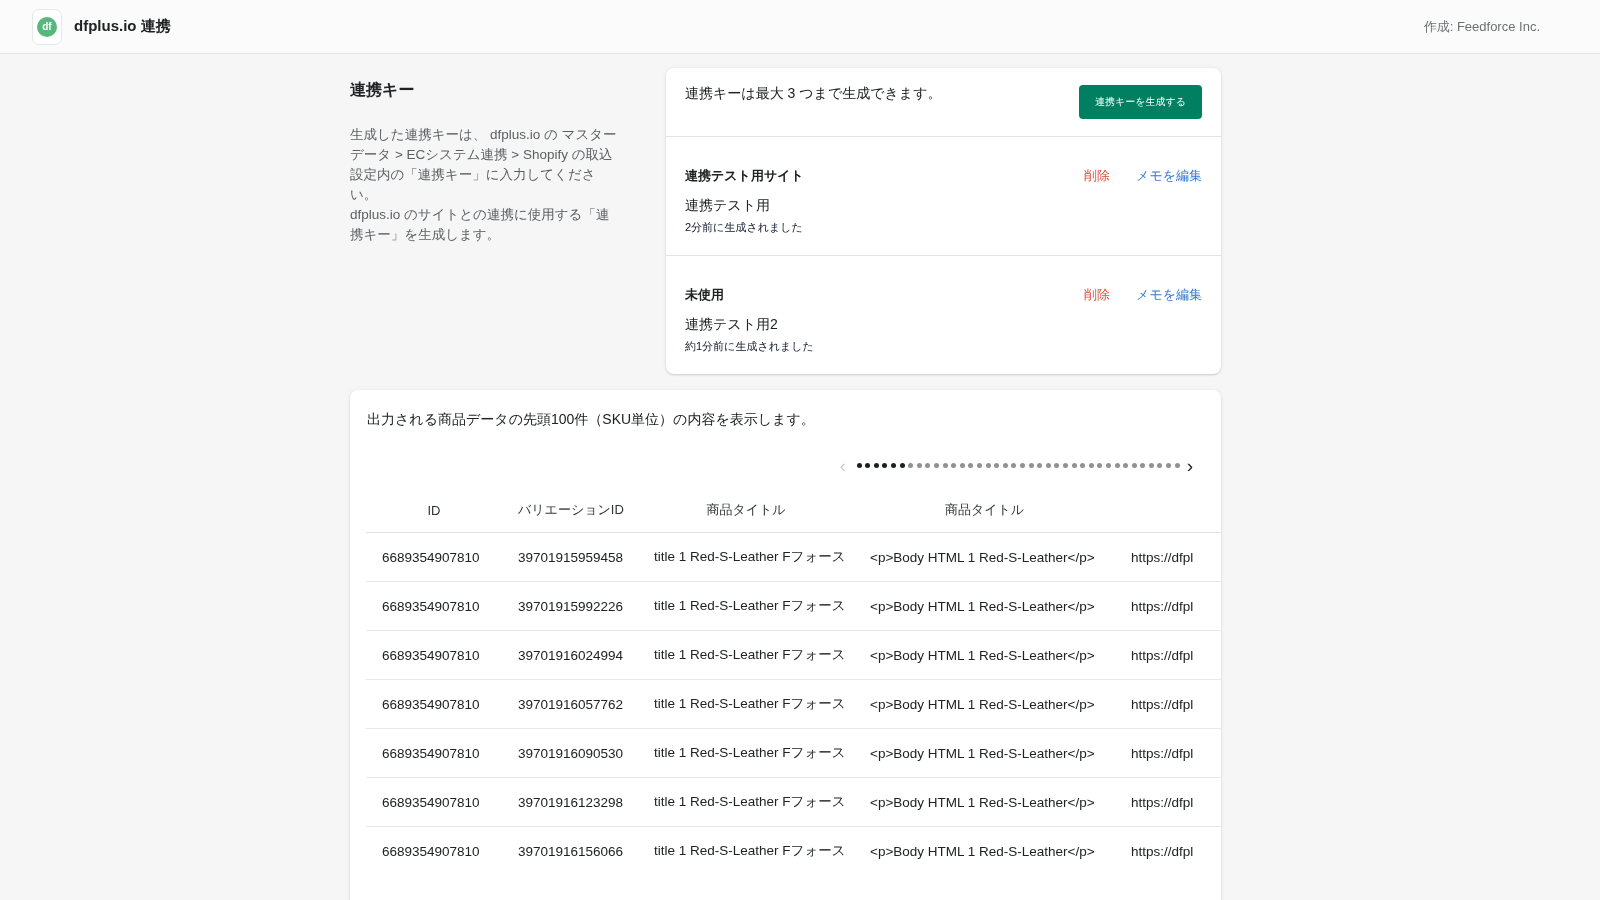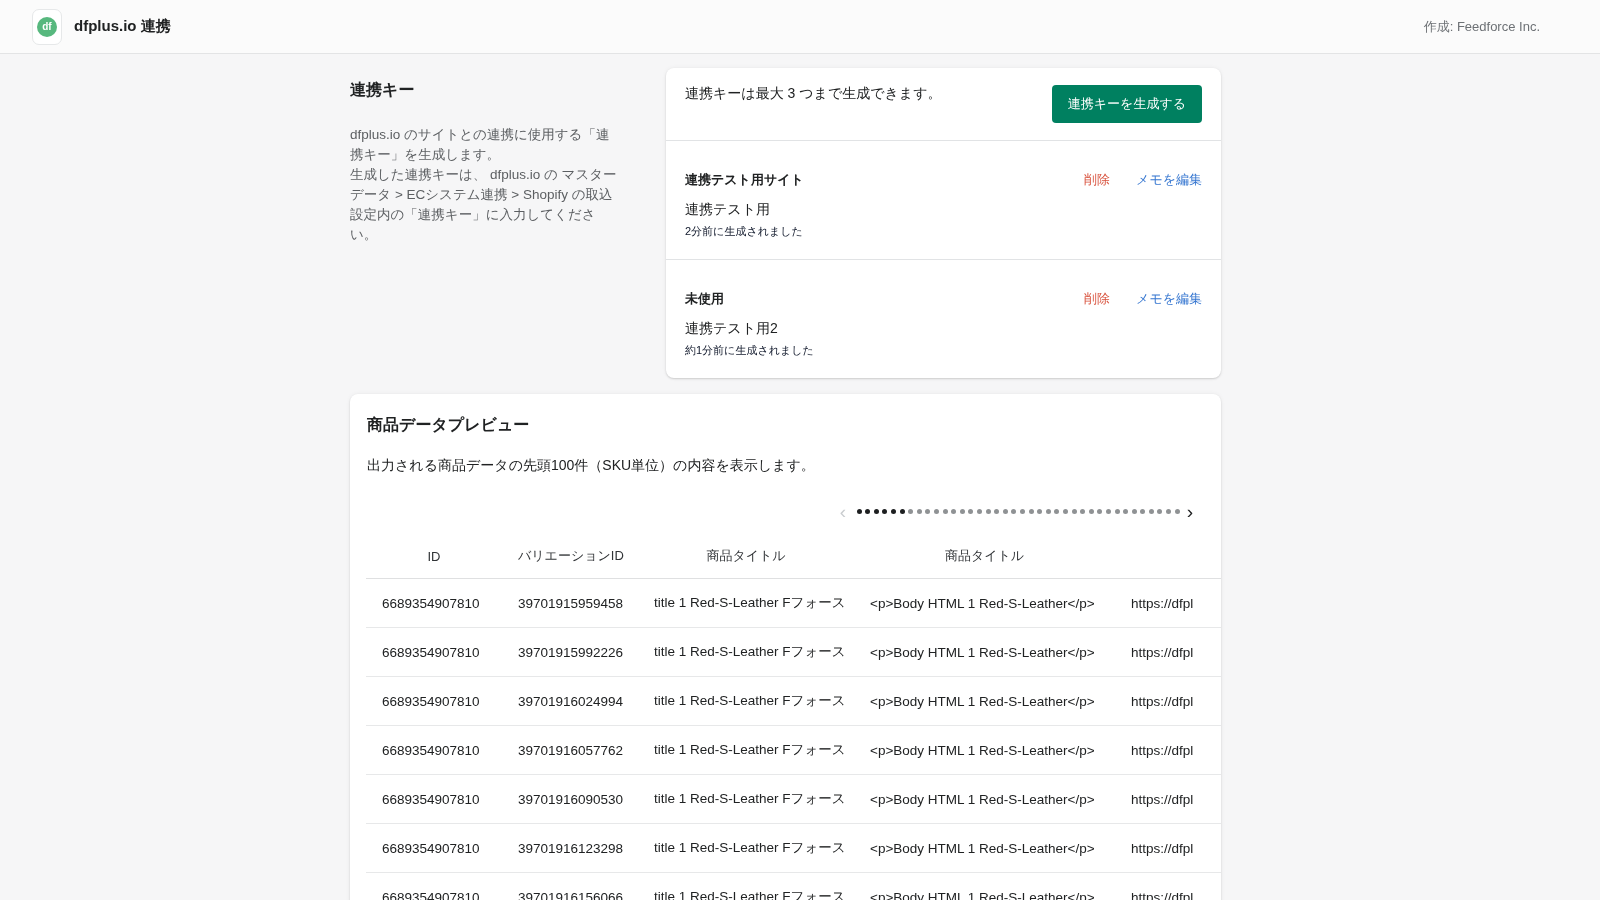--- a/index.html
+++ b/index.html
@@ -44,21 +44,21 @@
   }
 
   
   .card-header {
     display:flex; align-items:flex-start; justify-content:space-between;
     padding:17px 19px;
   }
   .limit-note { font-size:14px; color:#202223; }
   .btn-primary {
     background:#008060; color:#ffffff; border:none; border-radius:4px;
-    padding:10px 16px; font-size:13px; font-weight:500; cursor:pointer;
+    padding:10px 16px; font-size:10px; font-weight:500; cursor:pointer;
     font-family:Liberation Serif, serif;
   }
   .key-item { border-top:1px solid #e1e3e5; padding:30px 19px 20px; }
   .key-item-top { display:flex; align-items:center; justify-content:space-between; margin-bottom:12px; }
   .key-name { font-size:13px; font-weight:700; color:#202223; }
   .key-actions { display:flex; gap:26px; }
   .link-delete { font-size:13px; color:#d8513c; text-decoration:none; cursor:pointer; }
   .link-edit   { font-size:13px; color:#3576d0; text-decoration:none; cursor:pointer; }
   .key-memo { font-size:14px; color:#202223; margin-bottom:5px; }
   .key-created { font-size:11px; color:#0f172a; }
@@ -102,22 +102,22 @@
   </div>
   <div class="app-title">dfplus.io 連携</div>
   <div class="topbar-right">作成: Feedforce Inc.</div>
 </header>
 
 <main class="content">
 
   <section class="annotated">
     <div class="annotation">
       <h2>連携キー</h2>
+      <p>生成した連携キーは、 dfplus.io の マスターデータ &gt; ECシステム連携 &gt; Shopify の取込設定内の「連携キー」に入力してください。</p>
       <p>dfplus.io のサイトとの連携に使用する「連携キー」を生成します。</p>
-      <p>生成した連携キーは、 dfplus.io の マスターデータ &gt; ECシステム連携 &gt; Shopify の取込設定内の「連携キー」に入力してください。</p>
     </div>
 
     <div class="card">
       <div class="card-header">
         <span class="limit-note">連携キーは最大 3 つまで生成できます。</span>
         <button class="btn-primary">連携キーを生成する</button>
       </div>
 
       <div class="key-item">
         <div class="key-item-top">
@@ -139,21 +139,20 @@
             <a class="link-edit">メモを編集</a>
           </span>
         </div>
         <div class="key-memo">連携テスト用2</div>
         <div class="key-created">約1分前に生成されました</div>
       </div>
     </div>
   </section>
 
   <section class="card preview-card">
-    <h2 class="preview-title">商品データプレビュー</h2>
     <p class="preview-desc">出力される商品データの先頭100件（SKU単位）の内容を表示します。</p>
 
     <div class="pagination">
       <span class="chevron prev">‹</span>
       <span class="dots">
           <span class="dot active"></span>
           <span class="dot active"></span>
           <span class="dot active"></span>
           <span class="dot active"></span>
           <span class="dot active"></span>

